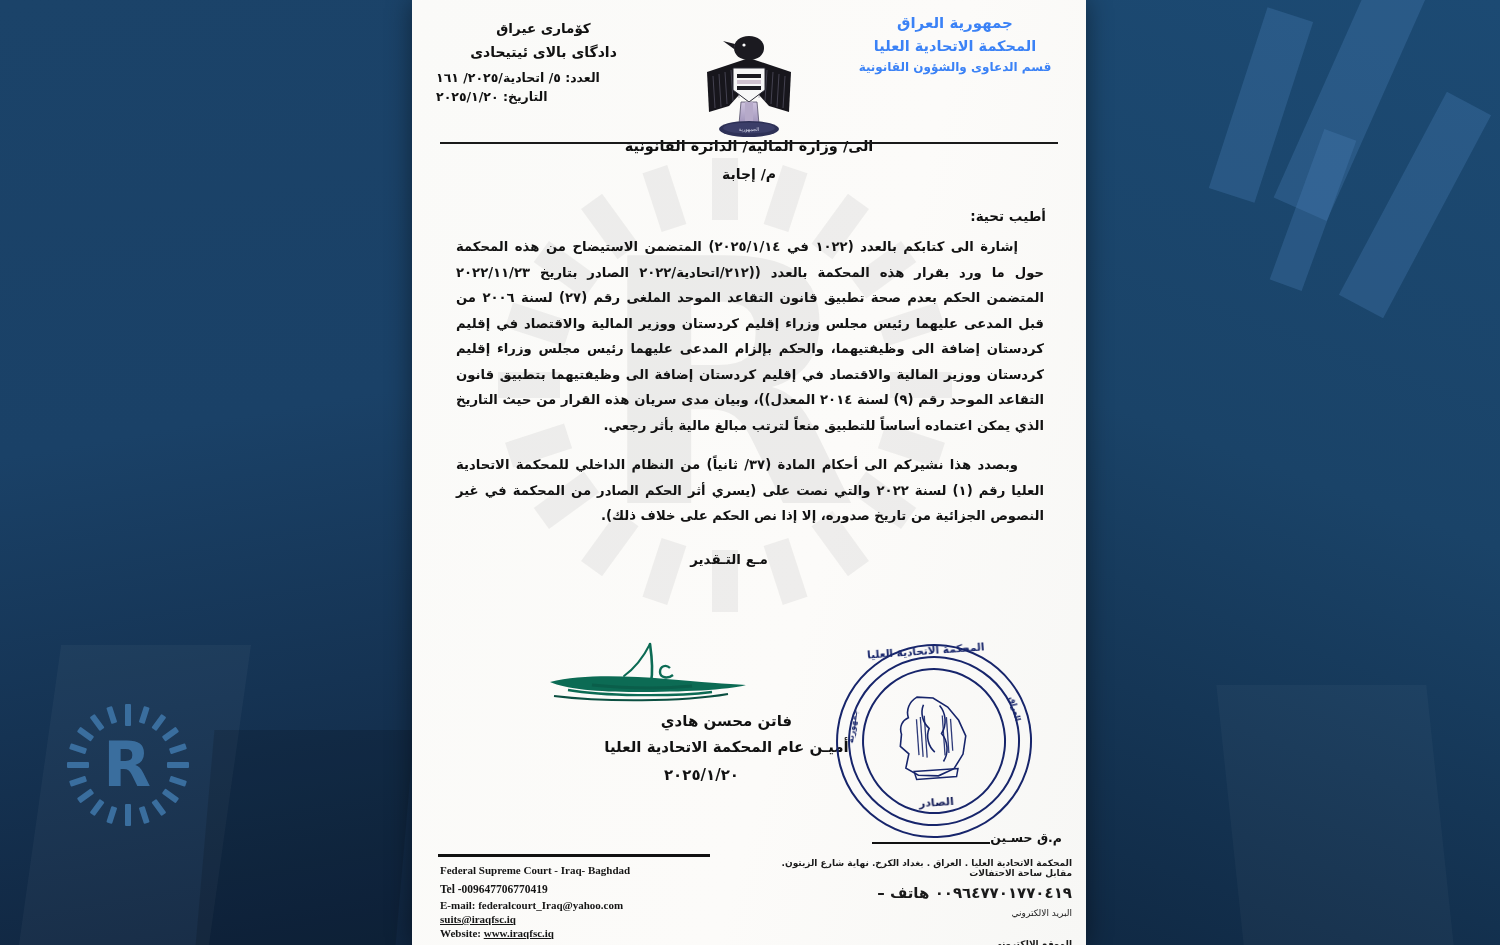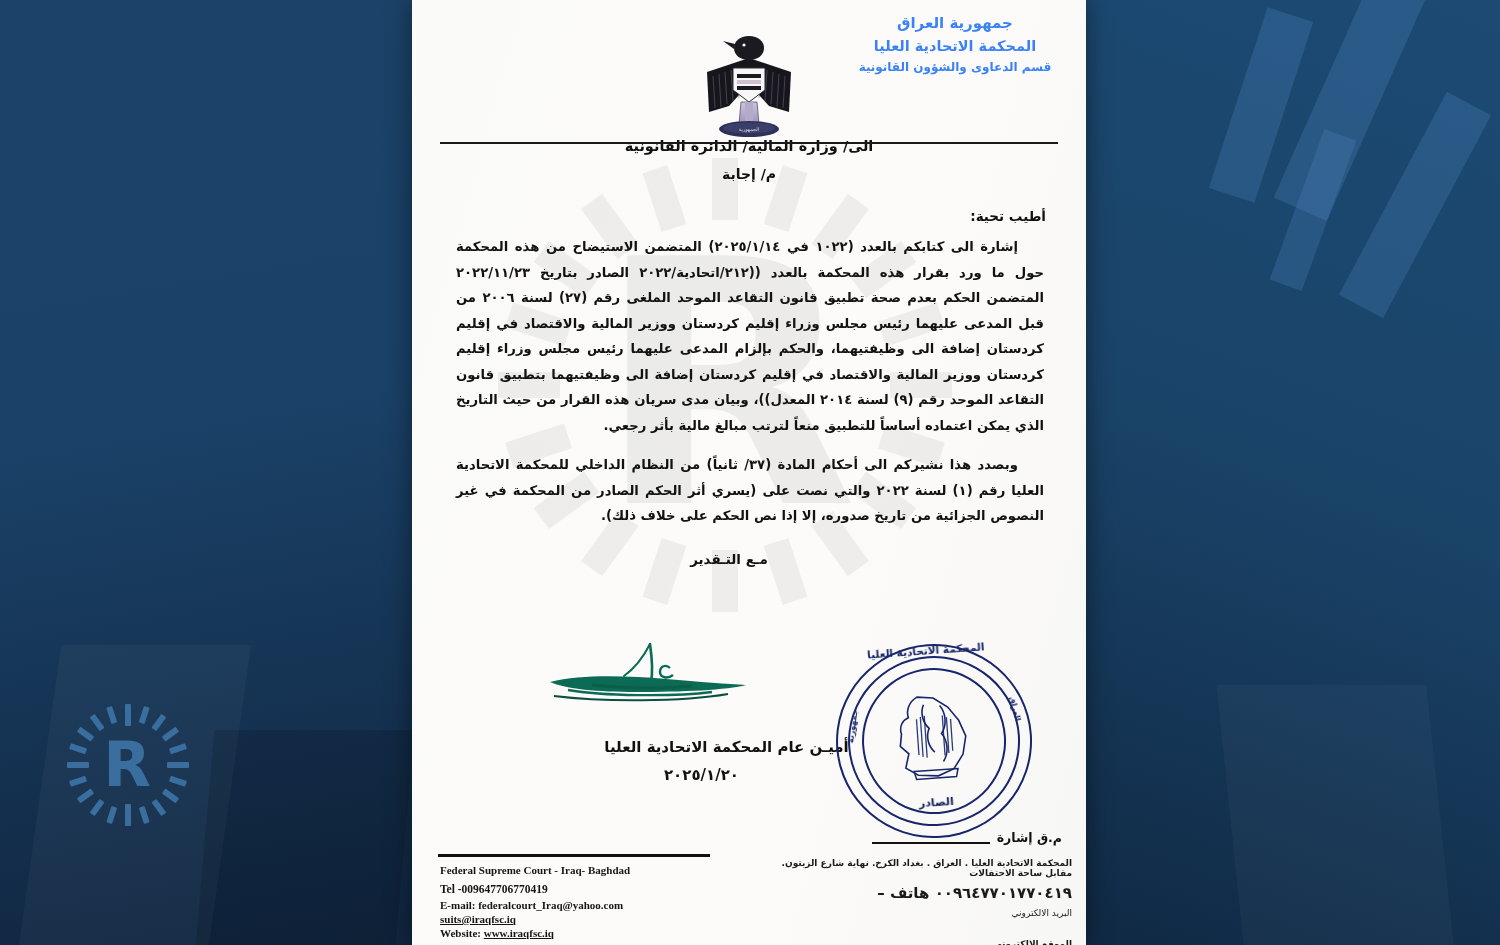--- a/index.html
+++ b/index.html
@@ -252,20 +252,32 @@
 
             <path d="M42 74 L58 74 L60 96 L40 96 Z" fill="url(#bodyg)" stroke="#55516a" stroke-width="0.8"></path>
             <path d="M46 74 L54 74 L54 96 L46 96 Z" fill="#b6aac9"></path>
 
             <ellipse cx="50" cy="101" rx="30" ry="8" fill="#2e3157"></ellipse>
             <ellipse cx="50" cy="100" rx="26" ry="5.5" fill="#3b3e68"></ellipse>
             <text x="50" y="103" font-size="5" fill="#d7d9ea" text-anchor="middle" font-family="DejaVu Sans, sans-serif">الجمهورية</text>
           </svg>
         </div>
 
+        <div class="hdr-left">
+          <div class="hl-l1">كۆماری عیراق</div>
+          <div class="hl-l2">دادگای بالای ئیتیحادی</div>
+          <div class="hl-row">
+            <span>العدد:</span>
+            <span>٥/ اتحادية/٢٠٢٥/ ١٦١</span>
+          </div>
+          <div class="hl-row">
+            <span>التاريخ:</span>
+            <span>٢٠٢٥/١/٢٠</span>
+          </div>
+        </div>
       </div>
 
       <div class="rule"></div>
 
       <div class="to-line">الى/ وزارة المالية/ الدائرة القانونية</div>
       <div class="subj-line">م/ إجابة</div>
 
       <div class="greet">أطيب تحية:</div>
 
       <div class="body-block">
@@ -280,20 +292,21 @@
           <svg viewBox="0 0 230 70" width="230" height="70">
             <path d="M118 6 C120 20 121 34 119 44" stroke="#0c6b54" stroke-width="2.6" fill="none" stroke-linecap="round"></path>
             <path d="M118 6 C112 18 103 30 92 38" stroke="#0c6b54" stroke-width="2" fill="none" stroke-linecap="round"></path>
             <path d="M138 30 C134 26 128 28 128 34 C128 40 136 41 141 37" stroke="#0c6b54" stroke-width="2.4" fill="none"></path>
             <path d="M18 44 C50 36 96 38 134 41 C168 44 196 46 214 47 C196 52 150 54 104 54 C66 54 34 51 18 44 Z" fill="#0c6b54"></path>
             <path d="M36 52 C70 58 140 59 180 54" stroke="#0c6b54" stroke-width="2.3" fill="none"></path>
             <path d="M22 58 C70 64 150 64 196 56" stroke="#0b4f41" stroke-width="2" fill="none"></path>
             <path d="M60 47 C90 50 130 51 160 48" stroke="#0a5c49" stroke-width="3" fill="none" opacity=".85"></path>
           </svg>
         </div>
+        <div class="sig-name">فاتن محسن هادي</div>
         <div class="sig-title">أمیـن عام المحكمة الاتحادية العليا</div>
         <div class="sig-date">٢٠٢٥/١/٢٠</div>
 
         <div class="stamp">
           <div class="ring ring1"></div>
           <div class="ring ring2"></div>
           <div class="ring ring3"></div>
           <div class="txt-top blur">المحكمة الاتحادية العليا</div>
           <div class="txt-l blur">جمهورية</div>
           <div class="txt-r blur">العراق</div>
@@ -324,21 +337,21 @@
 
       <div class="foot-en">
         <div class="l0">Federal Supreme Court - Iraq- Baghdad</div>
         <div class="l1">Tel -009647706770419</div>
         <div class="l2">E-mail: federalcourt_Iraq@yahoo.com</div>
         <div class="l3">suits@iraqfsc.iq</div>
         <div class="l4"><span>Website: </span><u>www.iraqfsc.iq</u></div>
 
       </div>
 
-      <div class="foot-ar-name">م.ق إشارة</div>
+      <div class="foot-ar-name">م.ق حسـين</div>
       <div class="foot-ar">
         <div class="a0 blur">المحكمة الاتحادية العليا . العراق . بغداد الكرخ. نهاية شارع الزيتون. مقابل ساحة الاحتفالات</div>
         <div class="a1 blur"><span>٠٠٩٦٤٧٧٠١٧٧٠٤١٩</span> <span>هاتف –</span></div>
         <div class="a2 blur">البريد الالكتروني</div>
         <div class="a3 blur">الموقع الالكتروني</div>
         <div class="a4 blur">ص . ب – ٥٥٥٦٦</div>
       </div>
 
     </div>
   </div>

